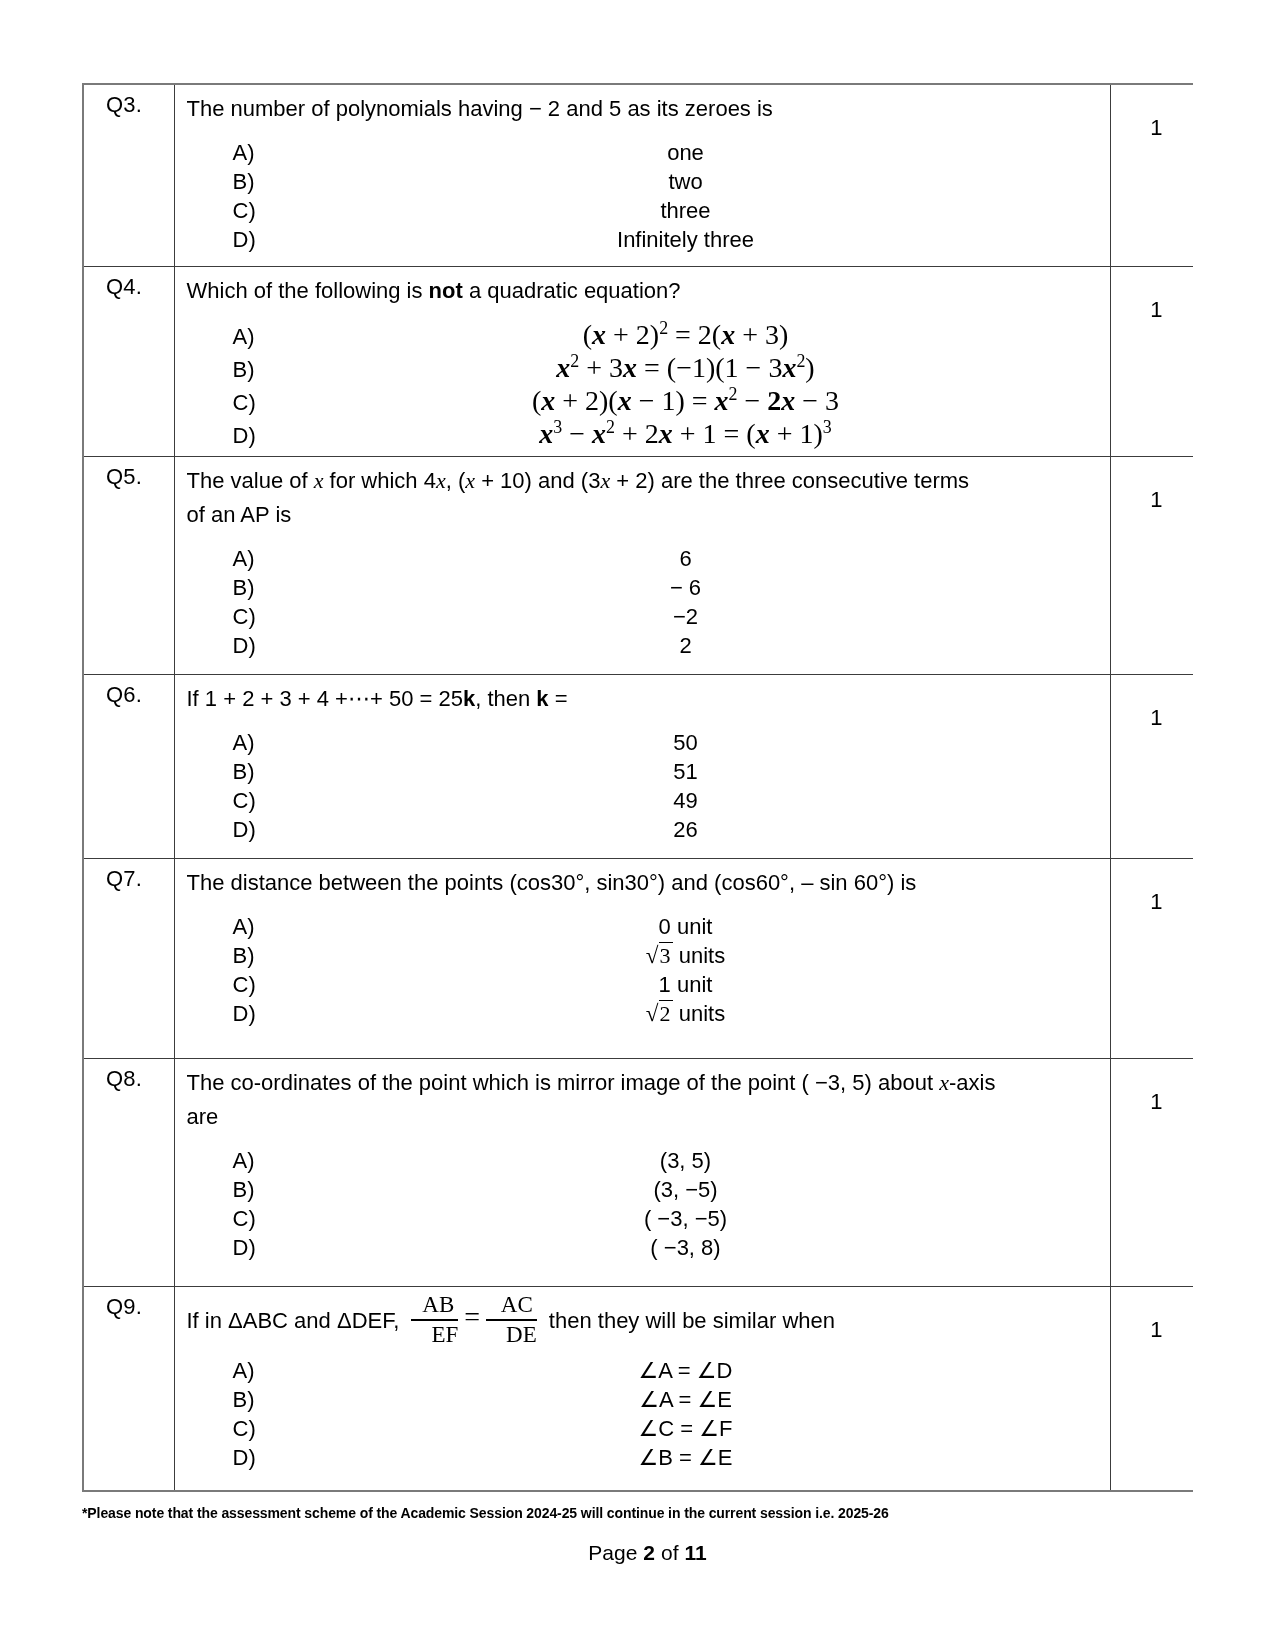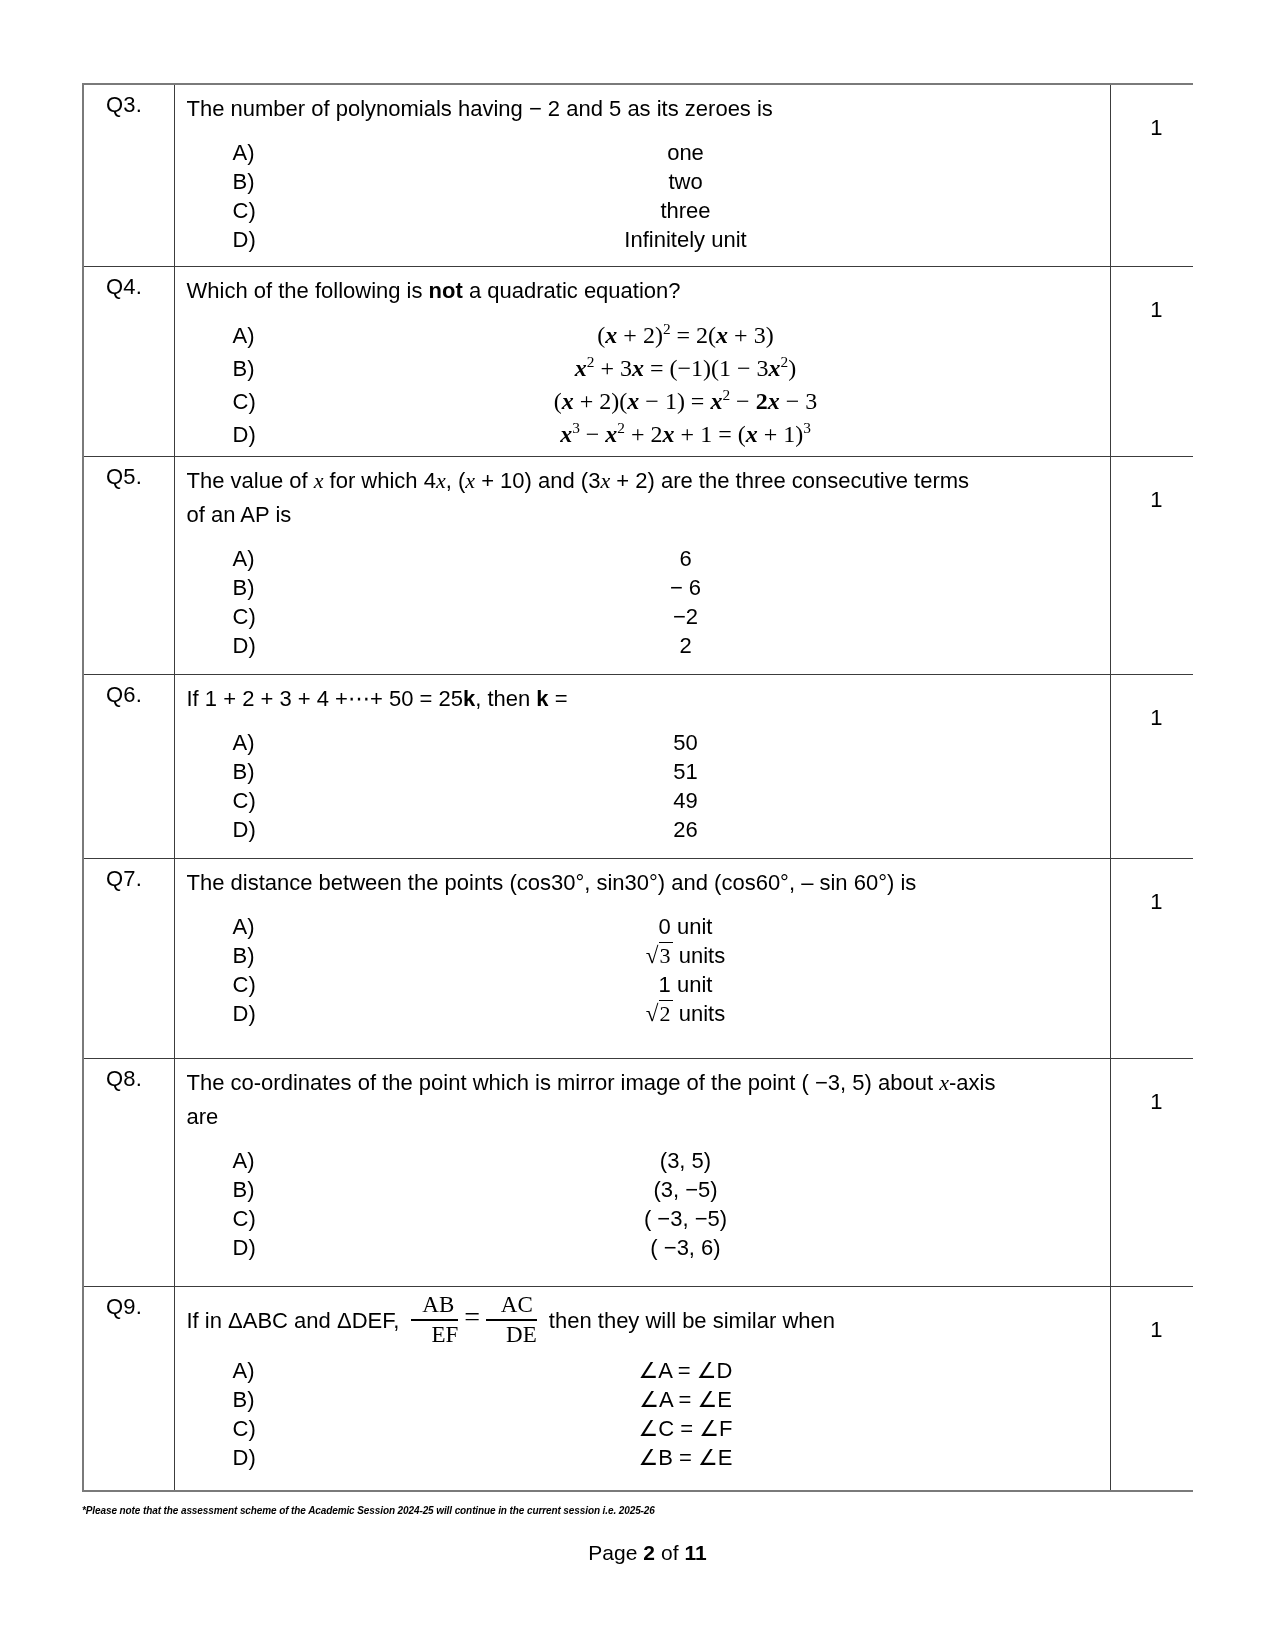--- a/index.html
+++ b/index.html
@@ -46,44 +46,43 @@
     font-size:22px;
   }
   .qtitle .qline { line-height:34px; }
   .opts { margin-top:12px; padding-left:46px; }
   .opts.compact { margin-top:6px; }
   .opt { line-height:29px; display:flex; align-items:baseline; }
   .opt .optlabel { flex:0 0 39px; }
   .opt .opttext { flex:1 1 auto;text-align:center; }
 
   
-  .mathopt .opttext { font-family:"Liberation Serif", serif; font-size:24px; }
+  .mathopt .opttext { font-family:"Liberation Serif", serif; font-size:28px; }
   .mathopt { line-height:30px; }
   .seg-b { font-weight:bold; }
   .seg-mi { font-family:"Liberation Serif", serif; font-style:italic; }
   .seg-mbi { font-family:"Liberation Serif", serif; font-style:italic; font-weight:bold; }
   .seg-mb { font-family:"Liberation Serif", serif; font-weight:bold; }
   .seg-sup { font-size:64%; position:relative; top:-0.55em; }
   .seg-eq { font-family:"Liberation Serif", serif; font-size:28px; vertical-align:2px; }
   .sqrt { font-family:"Liberation Serif", serif; white-space:nowrap; }
   .sqrt .radical { font-size:1.05em; }
   .sqrt .radicand { border-top:1.6px solid #000; padding:0 2px 0 1px; }
   .frac {
     display:inline-block; text-align:center; vertical-align:middle;
     font-family:"Liberation Serif", serif; font-size:23px; line-height:1.15;
     margin:0 6px; position:relative; top:-2px;
   }
   .frac .fnum { display:block; border-bottom:2px solid #000; padding:0 4px 1px;text-align:right; }
   .frac .fden { display:block; padding-top:1px;margin-left:20px; }
 
   .footnote {
     position:absolute; left:82px; top:1505px;
-    font-size:10px; font-weight:bold; letter-spacing:-0.1px;
+    font-size:14px; font-weight:bold; letter-spacing:-0.1px;
     width:1120px;
-    font-style:italic;
   }
   .pagefooter {
     position:absolute; left:10px; top:1541px; width:1275px;
     text-align:center; font-size:21px;
   }
   .pagefooter .bold { font-weight:bold; }
   .pagefooter span { padding:0 3px; }
 </style>
 </head>
 <body>
@@ -111,21 +110,21 @@
               <div class="opt">
                 <span class="optlabel">B)</span>
                 <span class="opttext"><span>two</span></span>
               </div>
               <div class="opt">
                 <span class="optlabel">C)</span>
                 <span class="opttext"><span>three</span></span>
               </div>
               <div class="opt">
                 <span class="optlabel">D)</span>
-                <span class="opttext"><span>Infinitely unit</span></span>
+                <span class="opttext"><span>Infinitely three</span></span>
               </div>
             </div>
     </td>
     <td class="qmarks">
       <span>1</span>
     </td>
   </tr>
 
   <tr>
     <td class="qnum">Q4.</td>
@@ -263,21 +262,21 @@
               <div class="opt">
                 <span class="optlabel">B)</span>
                 <span class="opttext"><span>(3, −5)</span></span>
               </div>
               <div class="opt">
                 <span class="optlabel">C)</span>
                 <span class="opttext"><span>( −3, −5)</span></span>
               </div>
               <div class="opt">
                 <span class="optlabel">D)</span>
-                <span class="opttext"><span>( −3, 6)</span></span>
+                <span class="opttext"><span>( −3, 8)</span></span>
               </div>
             </div>
     </td>
     <td class="qmarks">
       <span>1</span>
     </td>
   </tr>
 
   <tr>
     <td class="qnum">Q9.</td>

